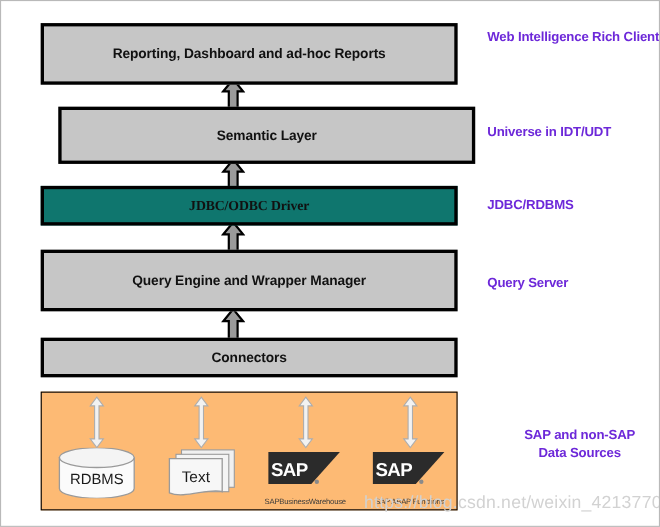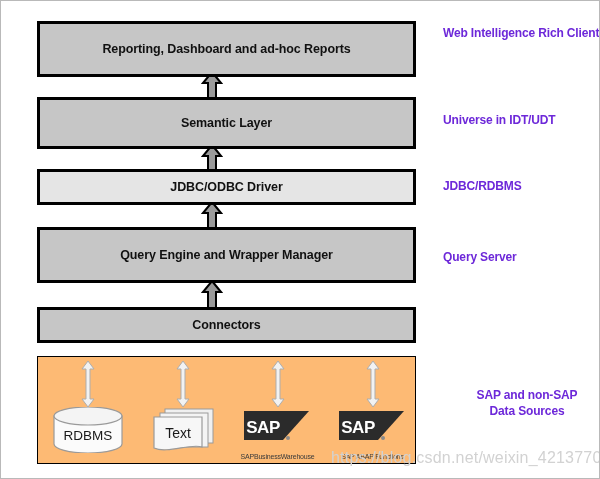--- a/index.html
+++ b/index.html
@@ -26,32 +26,33 @@
     width: 379px;
     box-sizing: border-box;
     border: 3px solid #000000;
     background: #c6c6c6;
     display: flex;
     align-items: center;
     justify-content: center;
     z-index: 3;
   }
   .layer-box.light {
-    background: #e5e5e5;
+    background: #0f766e;
+    font-family: Liberation Serif, serif;
   }
   .layer-label {
     font-size: 12.5px;
     font-weight: bold;
     color: #111111;
     letter-spacing: -0.1px;
     text-align: left;
     line-height: 1.15;
   }
   .box-reporting  { top: 20px;  height: 56px; }
-  .box-semantic   { top: 96px;  height: 52px; }
+  .box-semantic   { top: 96px;  height: 52px; margin-left: 16px; }
   .box-jdbc       { top: 168px; height: 36px; }
   .box-query      { top: 226px; height: 56px; }
   .box-connectors { top: 306px; height: 36px; }
 
   
   .block-arrow {
     position: absolute;
     left: 200px;
     width: 22px;
     z-index: 2;

